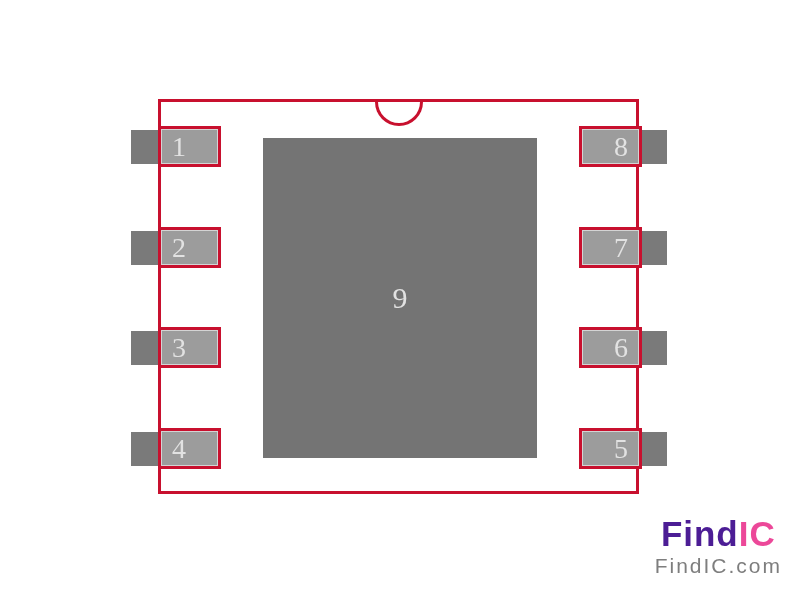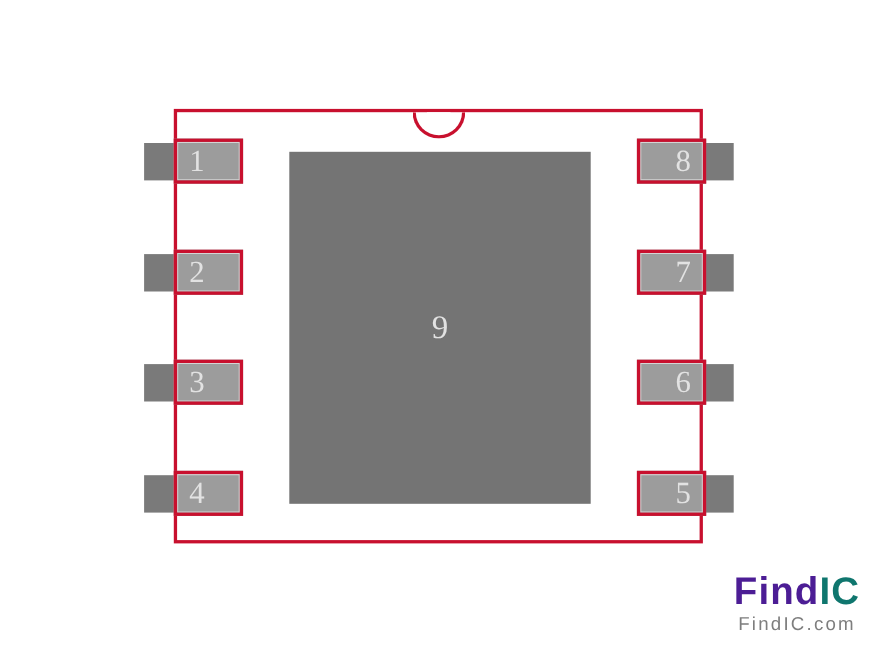--- a/index.html
+++ b/index.html
@@ -43,23 +43,23 @@
   .lead{position:absolute;width:27px;height:34px;background:#7A7A7A;}
   .lead.left{left:131px;}
   .lead.right{left:640px;}
   .lrow1{top:130px;} .lrow2{top:231px;} .lrow3{top:331px;} .lrow4{top:432px;}
   
   .logo{position:absolute;right:18px;bottom:20px;text-align:center;line-height:1;}
   .logo-main{
     font-size:35px;font-weight:bold;letter-spacing:1px;white-space:nowrap;
   }
   .logo-find{color:#4c1d95;}
-  .logo-ic{color:#0f766e;}
+  .logo-ic{color:#ec4899;}
   .logo-tag{
-    margin-top:4px;font-size:17px;color:#7E7E7E;letter-spacing:2px;white-space:nowrap;
+    margin-top:4px;font-size:21px;color:#7E7E7E;letter-spacing:2px;white-space:nowrap;
   }
 </style>
 </head>
 <body>
 
 <div class="stage">
 
   <div class="lead left lrow1"></div>
   <div class="lead left lrow2"></div>
   <div class="lead left lrow3"></div>

